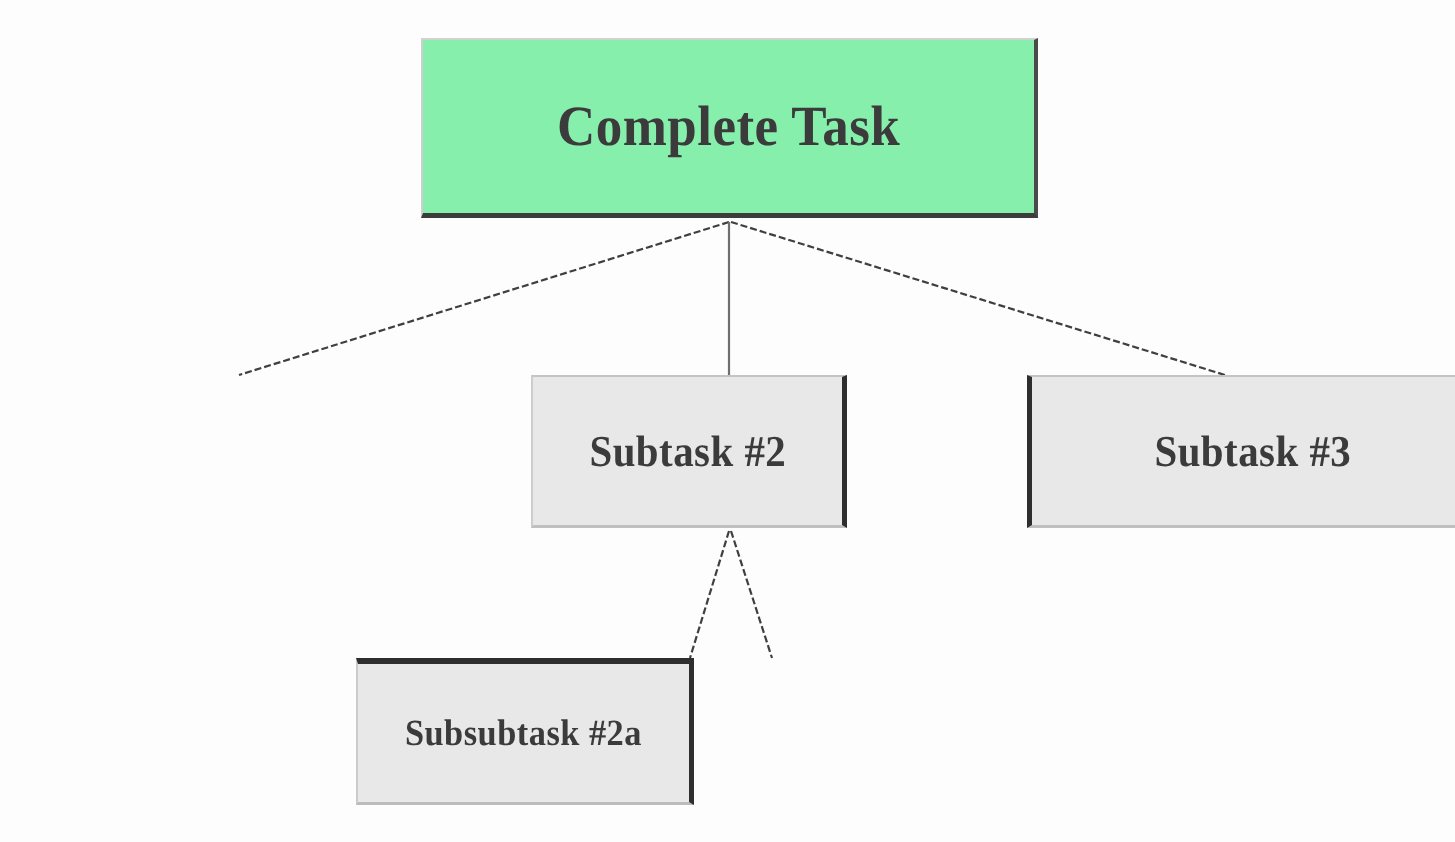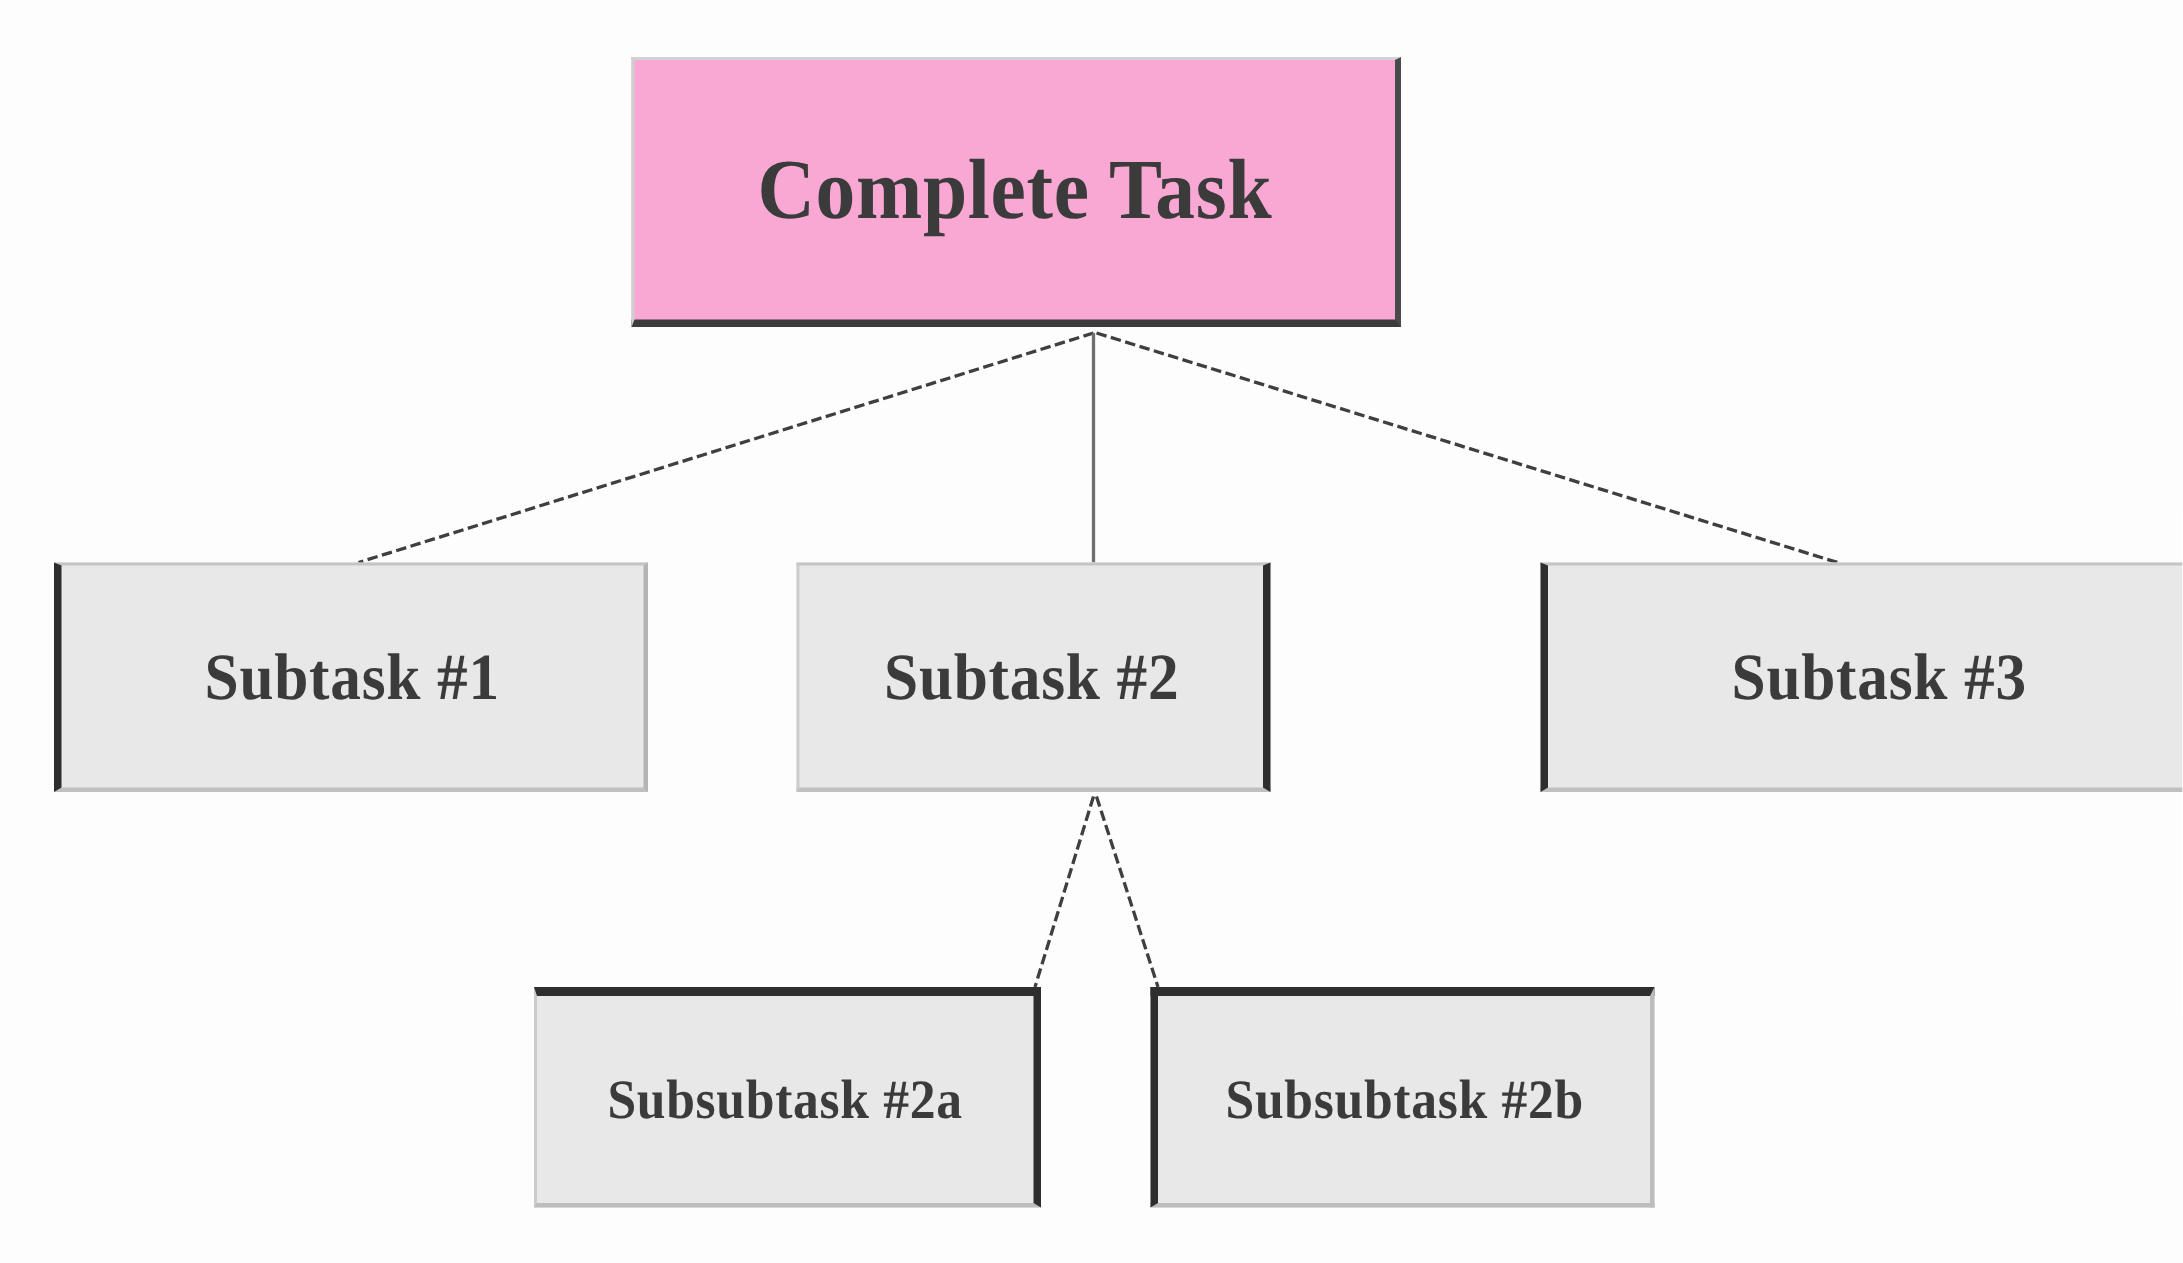--- a/index.html
+++ b/index.html
@@ -53,23 +53,23 @@
     white-space: nowrap;
     text-rendering: geometricPrecision;
     transform: scaleX(0.93);
     transform-origin: center center;
   }
 
   
   #node-root {
     left: 421px;
     top: 38px;
-    width: 513px;
+    width: 617px;
     height: 180px;
-    background: #f9a8d4;
+    background: #86efac;
     border-top: 2px solid #d2d2d2;
     border-left: 2px solid #cfcfcf;
     border-right: 4px solid #4a4a4a;
     border-bottom: 5px solid #3c3c3c;
   }
   #node-root .node-label {
     font-size: 57px;
   }
 
   
@@ -148,33 +148,27 @@
 
     <line x1="729" y1="531" x2="690" y2="658" stroke="#3f3f3f" stroke-width="2.2" stroke-dasharray="7 3" stroke-linecap="butt"></line>
 
     <line x1="731" y1="531" x2="772" y2="658" stroke="#3f3f3f" stroke-width="2.2" stroke-dasharray="7 3" stroke-linecap="butt"></line>
   </svg>
 
   <div class="node" id="node-root">
     <span class="node-label">Complete Task</span>
   </div>
 
-  <div class="node node-level2" id="node-subtask-1">
-    <span class="node-label">Subtask #1</span>
-  </div>
 
   <div class="node node-level2" id="node-subtask-2">
     <span class="node-label">Subtask #2</span>
   </div>
 
   <div class="node node-level2" id="node-subtask-3">
     <span class="node-label">Subtask #3</span>
   </div>
 
   <div class="node node-level3" id="node-subsubtask-2a">
     <span class="node-label">Subsubtask #2a</span>
   </div>
 
-  <div class="node node-level3" id="node-subsubtask-2b">
-    <span class="node-label">Subsubtask #2b</span>
-  </div>
 
 </div>
 
 </body></html>

